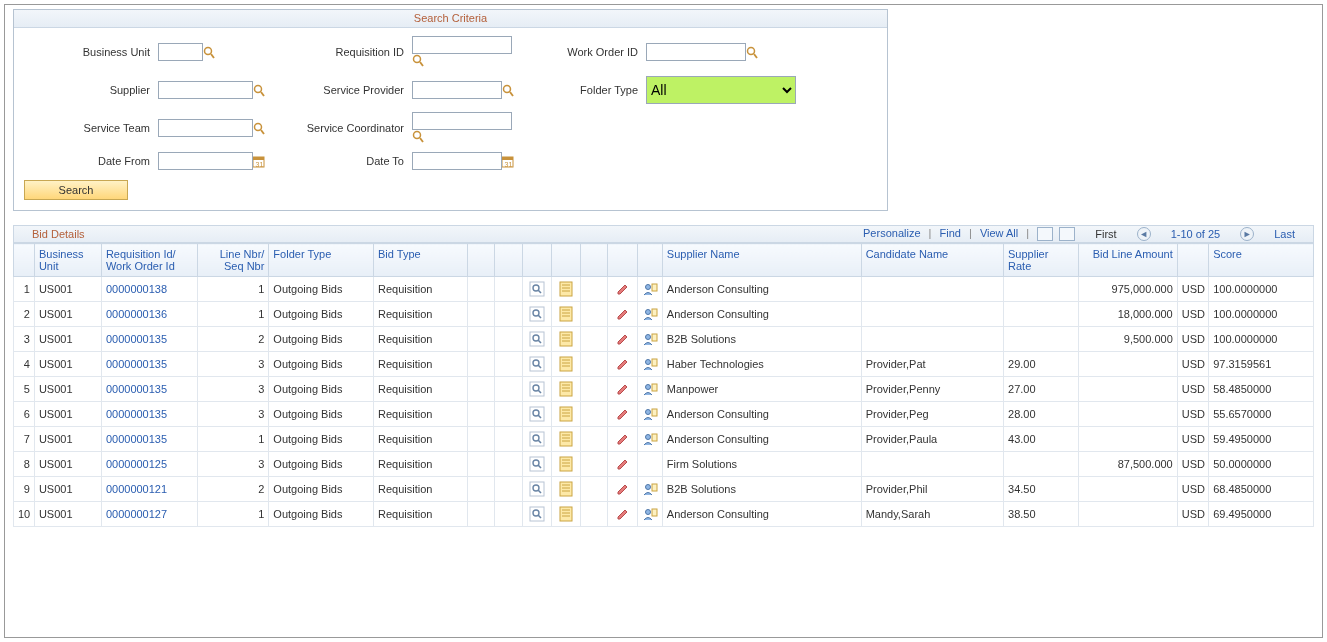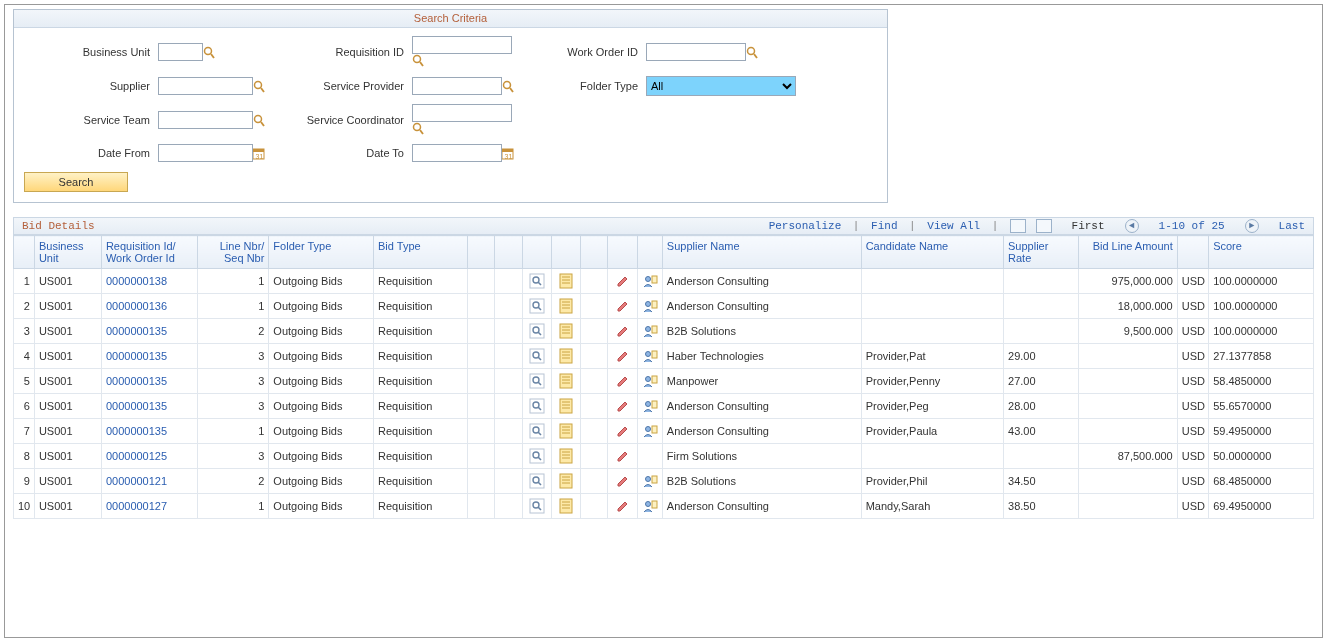--- a/index.html
+++ b/index.html
@@ -52,22 +52,22 @@
     align-items: center;
     margin-top: 6px;
   }
   .lbl { text-align: right; padding-right: 4px; color: #333; }
   input.txt {
     height: 18px; border: 1px solid #9aa8b8; padding: 1px 2px; width: 95px;
     font-size: 11px;
   }
   input.txt.wide { width: 100px; }
   select.sel {
-    height: 20px; border: 1px solid #9aa8b8; font-size: 11px; width: 150px;
-    background: #7dd3fc;
+    height: 28px; border: 1px solid #9aa8b8; font-size: 14px; width: 150px;
+    background: #bef264;
   }
   .lookup-icon, .cal-icon {
     display: inline-block;
     width: 12px; height: 14px;
     vertical-align: middle;
   }
   .lookup-icon svg, .cal-icon svg { display: block; }
   .btn-search {
     margin-top: 10px;
     width: 104px; height: 20px;
@@ -78,24 +78,23 @@
     display: flex; align-items: center; justify-content: center;
   }
   
   .bid-wrap { }
   .bid-header {
     height: 18px;
     background: linear-gradient(#f2f6fa,#e6edf5);
     border: 1px solid #cbd7e4;
     color: #b4603b;
     font-size: 11px;
-    padding: 2px 8px;
+    padding: 2px 18px;
     display: flex;
     align-items: center;
-    font-family: Liberation Mono, monospace;
   }
   .bid-header .title { flex: 0 0 auto; }
   .bid-header .spacer { flex: 1 1 auto; }
   .bid-header .links a { color: #2a5db0; text-decoration: none; margin: 0 3px; cursor: pointer;}
   .bid-header .sep { color: #888; margin: 0 2px; }
   .bid-header .nav { margin-left: 20px; color: #2a5db0; display: flex; align-items: center; gap: 20px;}
   .bid-header .nav span.plain { color: #333; }
   .bid-header .nav .arrow {
     display: inline-flex; width: 14px; height: 14px; border: 1px solid #9cb2ca;
     border-radius: 50%; background: #eef3f8; align-items: center; justify-content: center;
@@ -469,21 +468,21 @@
             <td class="icon-cell"><span class="row-icon"><svg width="16" height="16">
                   <circle cx="6" cy="6" r="2.5" fill="#8fb6e4" stroke="#4e76a8"></circle>
                   <path d="M2 14 q4 -5 8 0" fill="#8fb6e4" stroke="#4e76a8"></path>
                   <rect x="10" y="3" width="5" height="7" fill="#fdf1c2" stroke="#caa443"></rect>
                 </svg></span></td>
             <td>Haber Technologies</td>
             <td>Provider,Pat</td>
             <td>29.00</td>
             <td class="num"></td>
             <td>USD</td>
-            <td>27.1377858</td>
+            <td>97.3159561</td>
           </tr>
           <tr>
             <td class="num">5</td>
             <td>US001</td>
             <td><a class="link">0000000135</a></td>
             <td class="num">3</td>
             <td>Outgoing Bids</td>
             <td>Requisition</td>
             <td></td>
             <td></td>

